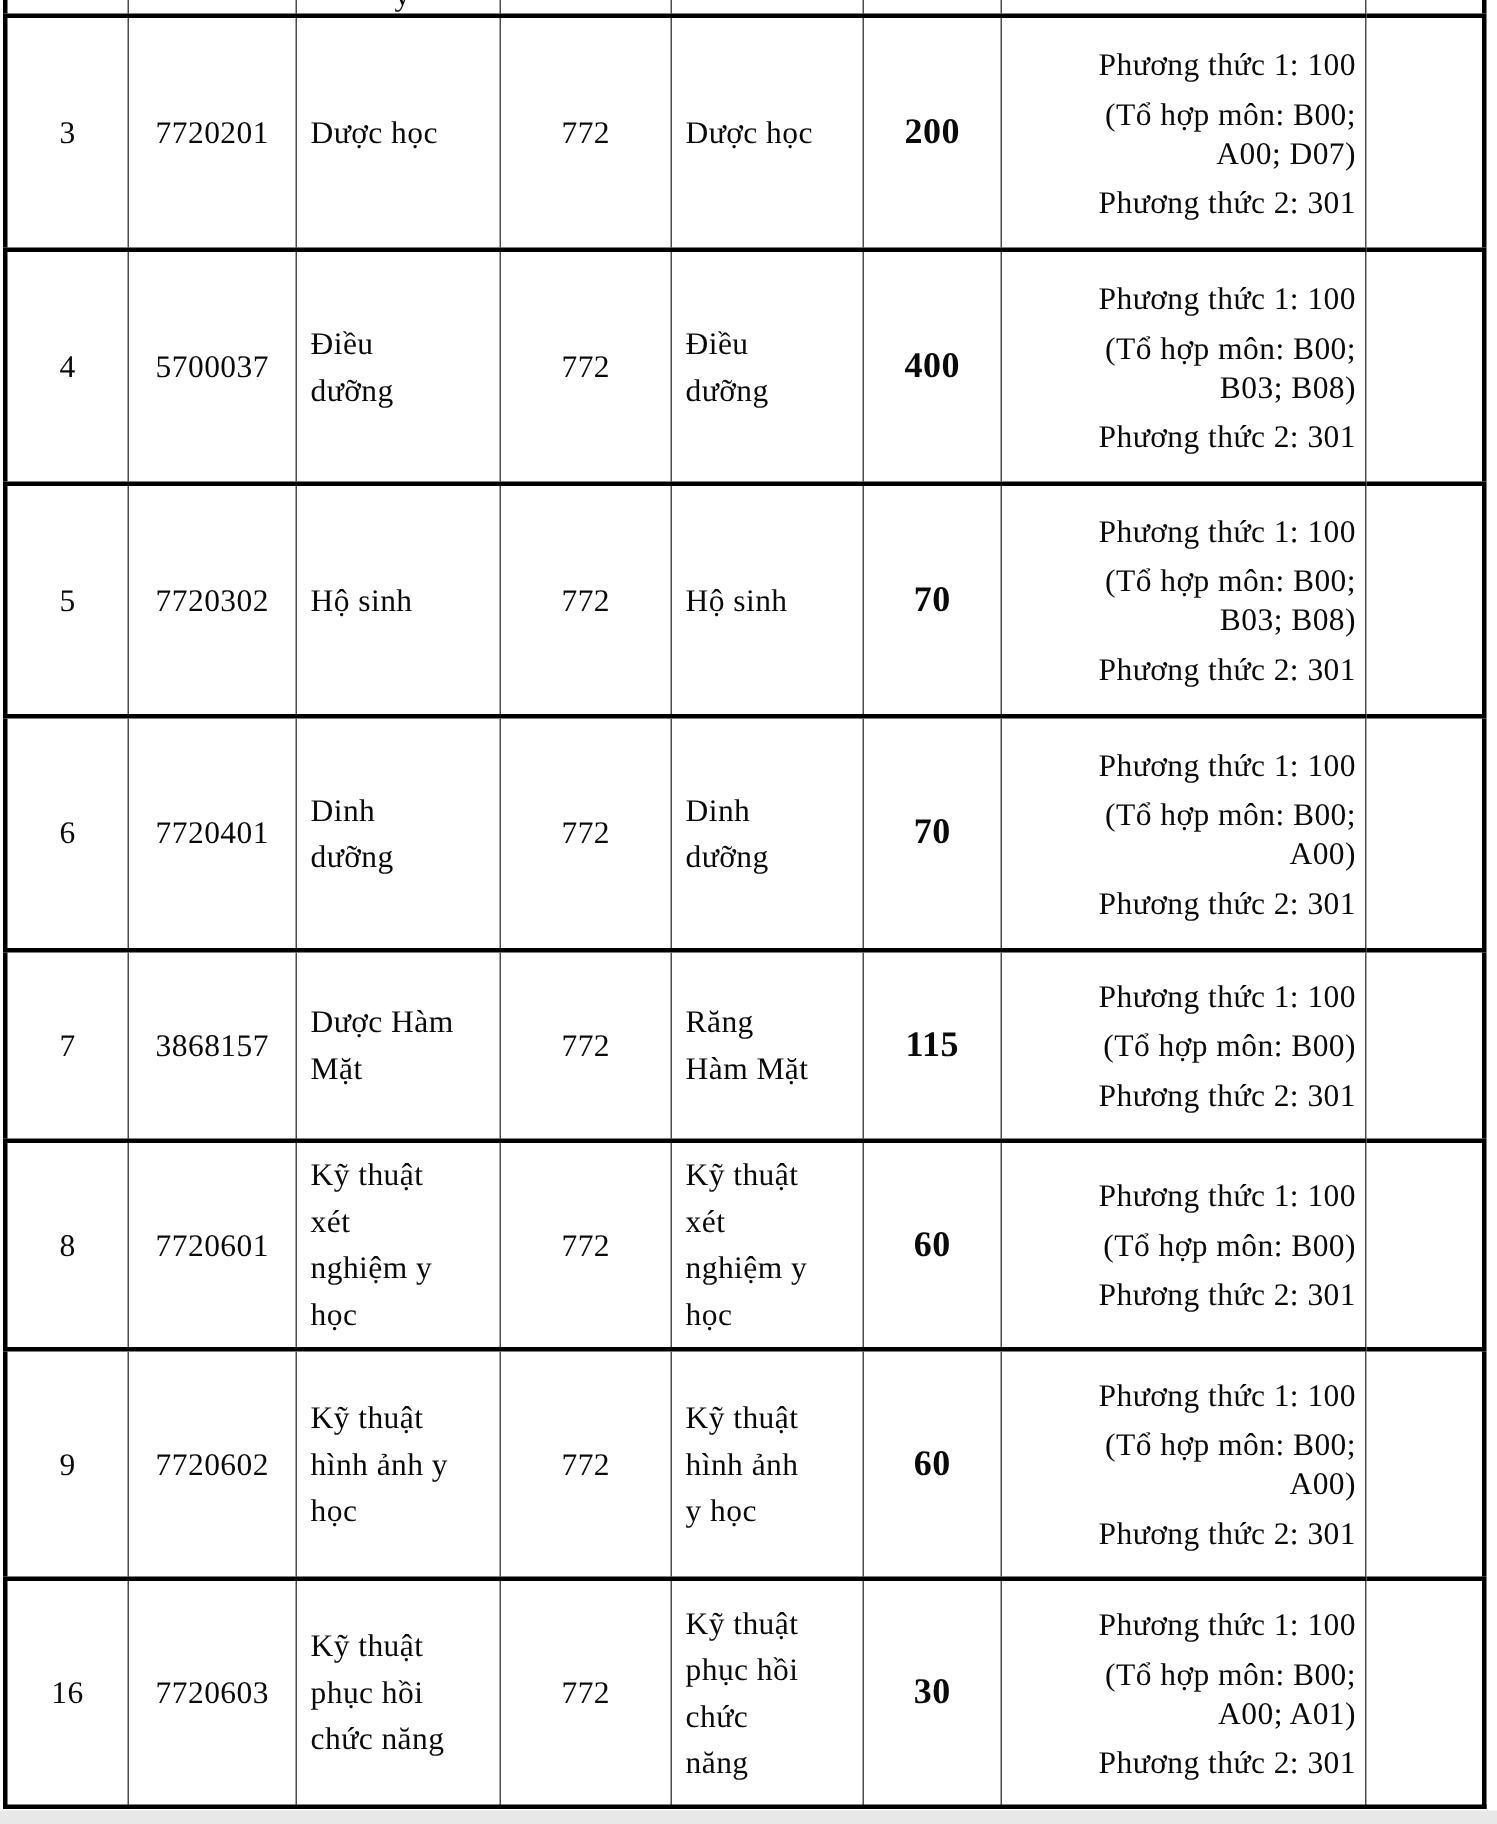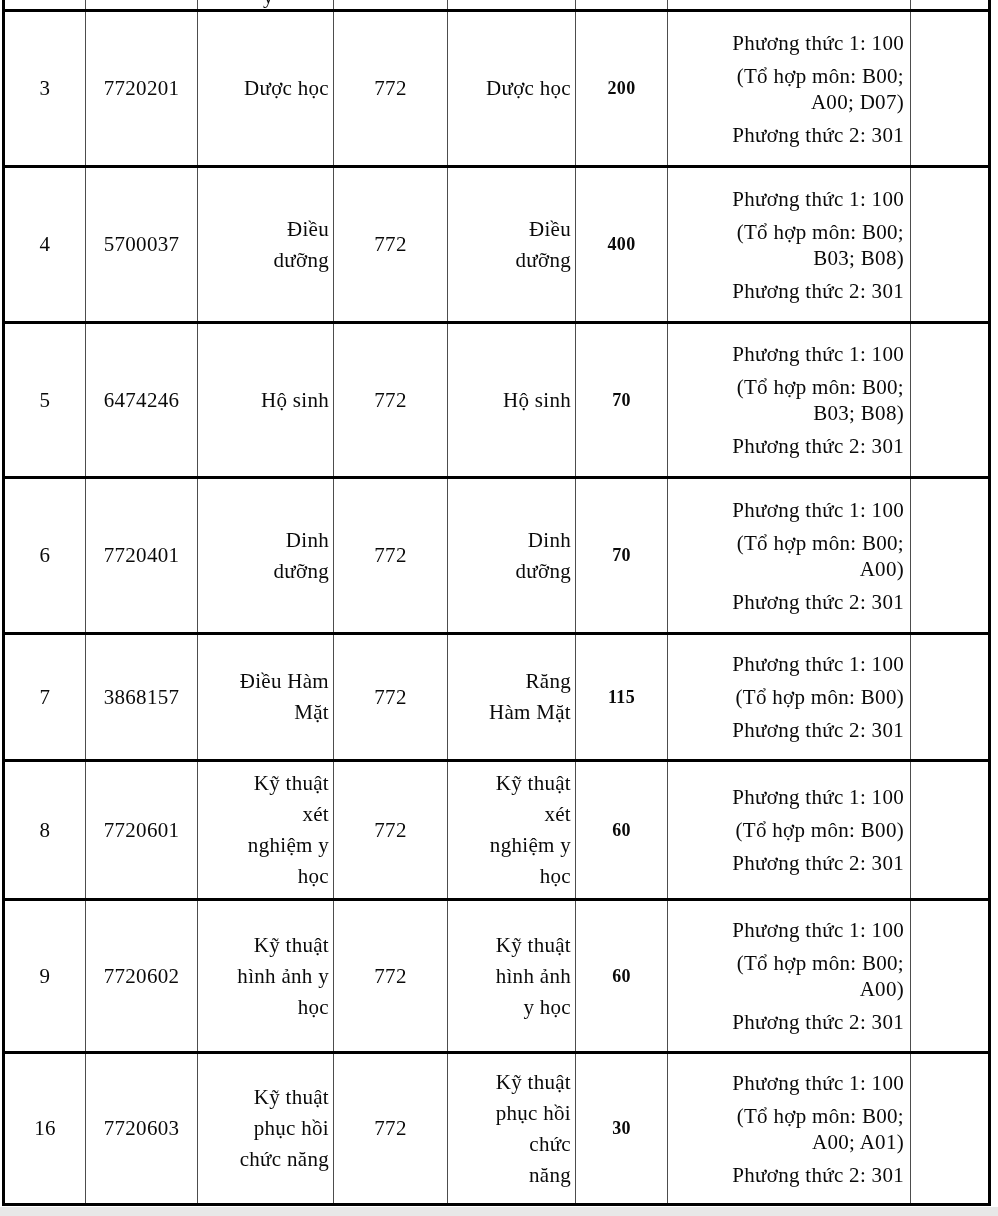--- a/index.html
+++ b/index.html
@@ -34,22 +34,22 @@
   tr.r3  { height: 156px; }
   tr.r4  { height: 156px; }
   tr.r5  { height: 155px; }
   tr.r6  { height: 156px; }
   tr.r7  { height: 127px; }
   tr.r8  { height: 139px; }
   tr.r9  { height: 153px; }
   tr.r10 { height: 152px; }
 
   td.c-center { text-align: center; }
-  td.c-name { text-align: right; padding-left: 9px; padding-right: 4px; line-height: 31px; white-space: pre-line; }
-  td.c-quota { text-align: center; font-weight: bold; font-size: 18px; }
+  td.c-name { text-align: left; padding-left: 9px; padding-right: 4px; line-height: 31px; white-space: pre-line; }
+  td.c-quota { text-align: center; font-weight: bold; font-size: 24px; }
   td.c-methods { text-align: right; padding: 4px 6px; }
   td.c-methods p { margin: 7px 0; line-height: 26px; white-space: pre-line; }
 
   tr.partial td { position: relative; }
   .frag {
     display: block;
     margin-top: -17px;
     padding-left: 65px;
     line-height: 26px;
     text-align: left;
@@ -121,21 +121,21 @@
         <p>Phương thức 1: 100</p>
         <p>(Tổ hợp môn: B00;
 B03; B08)</p>
         <p>Phương thức 2: 301</p>
       </td>
       <td></td>
     </tr>
 
     <tr class="sep r5">
       <td class="c-center">5</td>
-      <td class="c-center">6474246</td>
+      <td class="c-center">7720302</td>
       <td class="c-name">Hộ sinh</td>
       <td class="c-center">772</td>
       <td class="c-name">Hộ sinh</td>
       <td class="c-quota">70</td>
       <td class="c-methods">
         <p>Phương thức 1: 100</p>
         <p>(Tổ hợp môn: B00;
 B03; B08)</p>
         <p>Phương thức 2: 301</p>
       </td>
@@ -156,21 +156,21 @@
         <p>(Tổ hợp môn: B00;
 A00)</p>
         <p>Phương thức 2: 301</p>
       </td>
       <td></td>
     </tr>
 
     <tr class="sep r7">
       <td class="c-center">7</td>
       <td class="c-center">3868157</td>
-      <td class="c-name">Điều Hàm
+      <td class="c-name">Dược Hàm
 Mặt</td>
       <td class="c-center">772</td>
       <td class="c-name">Răng
 Hàm Mặt</td>
       <td class="c-quota">115</td>
       <td class="c-methods">
         <p>Phương thức 1: 100</p>
         <p>(Tổ hợp môn: B00)</p>
         <p>Phương thức 2: 301</p>
       </td>

